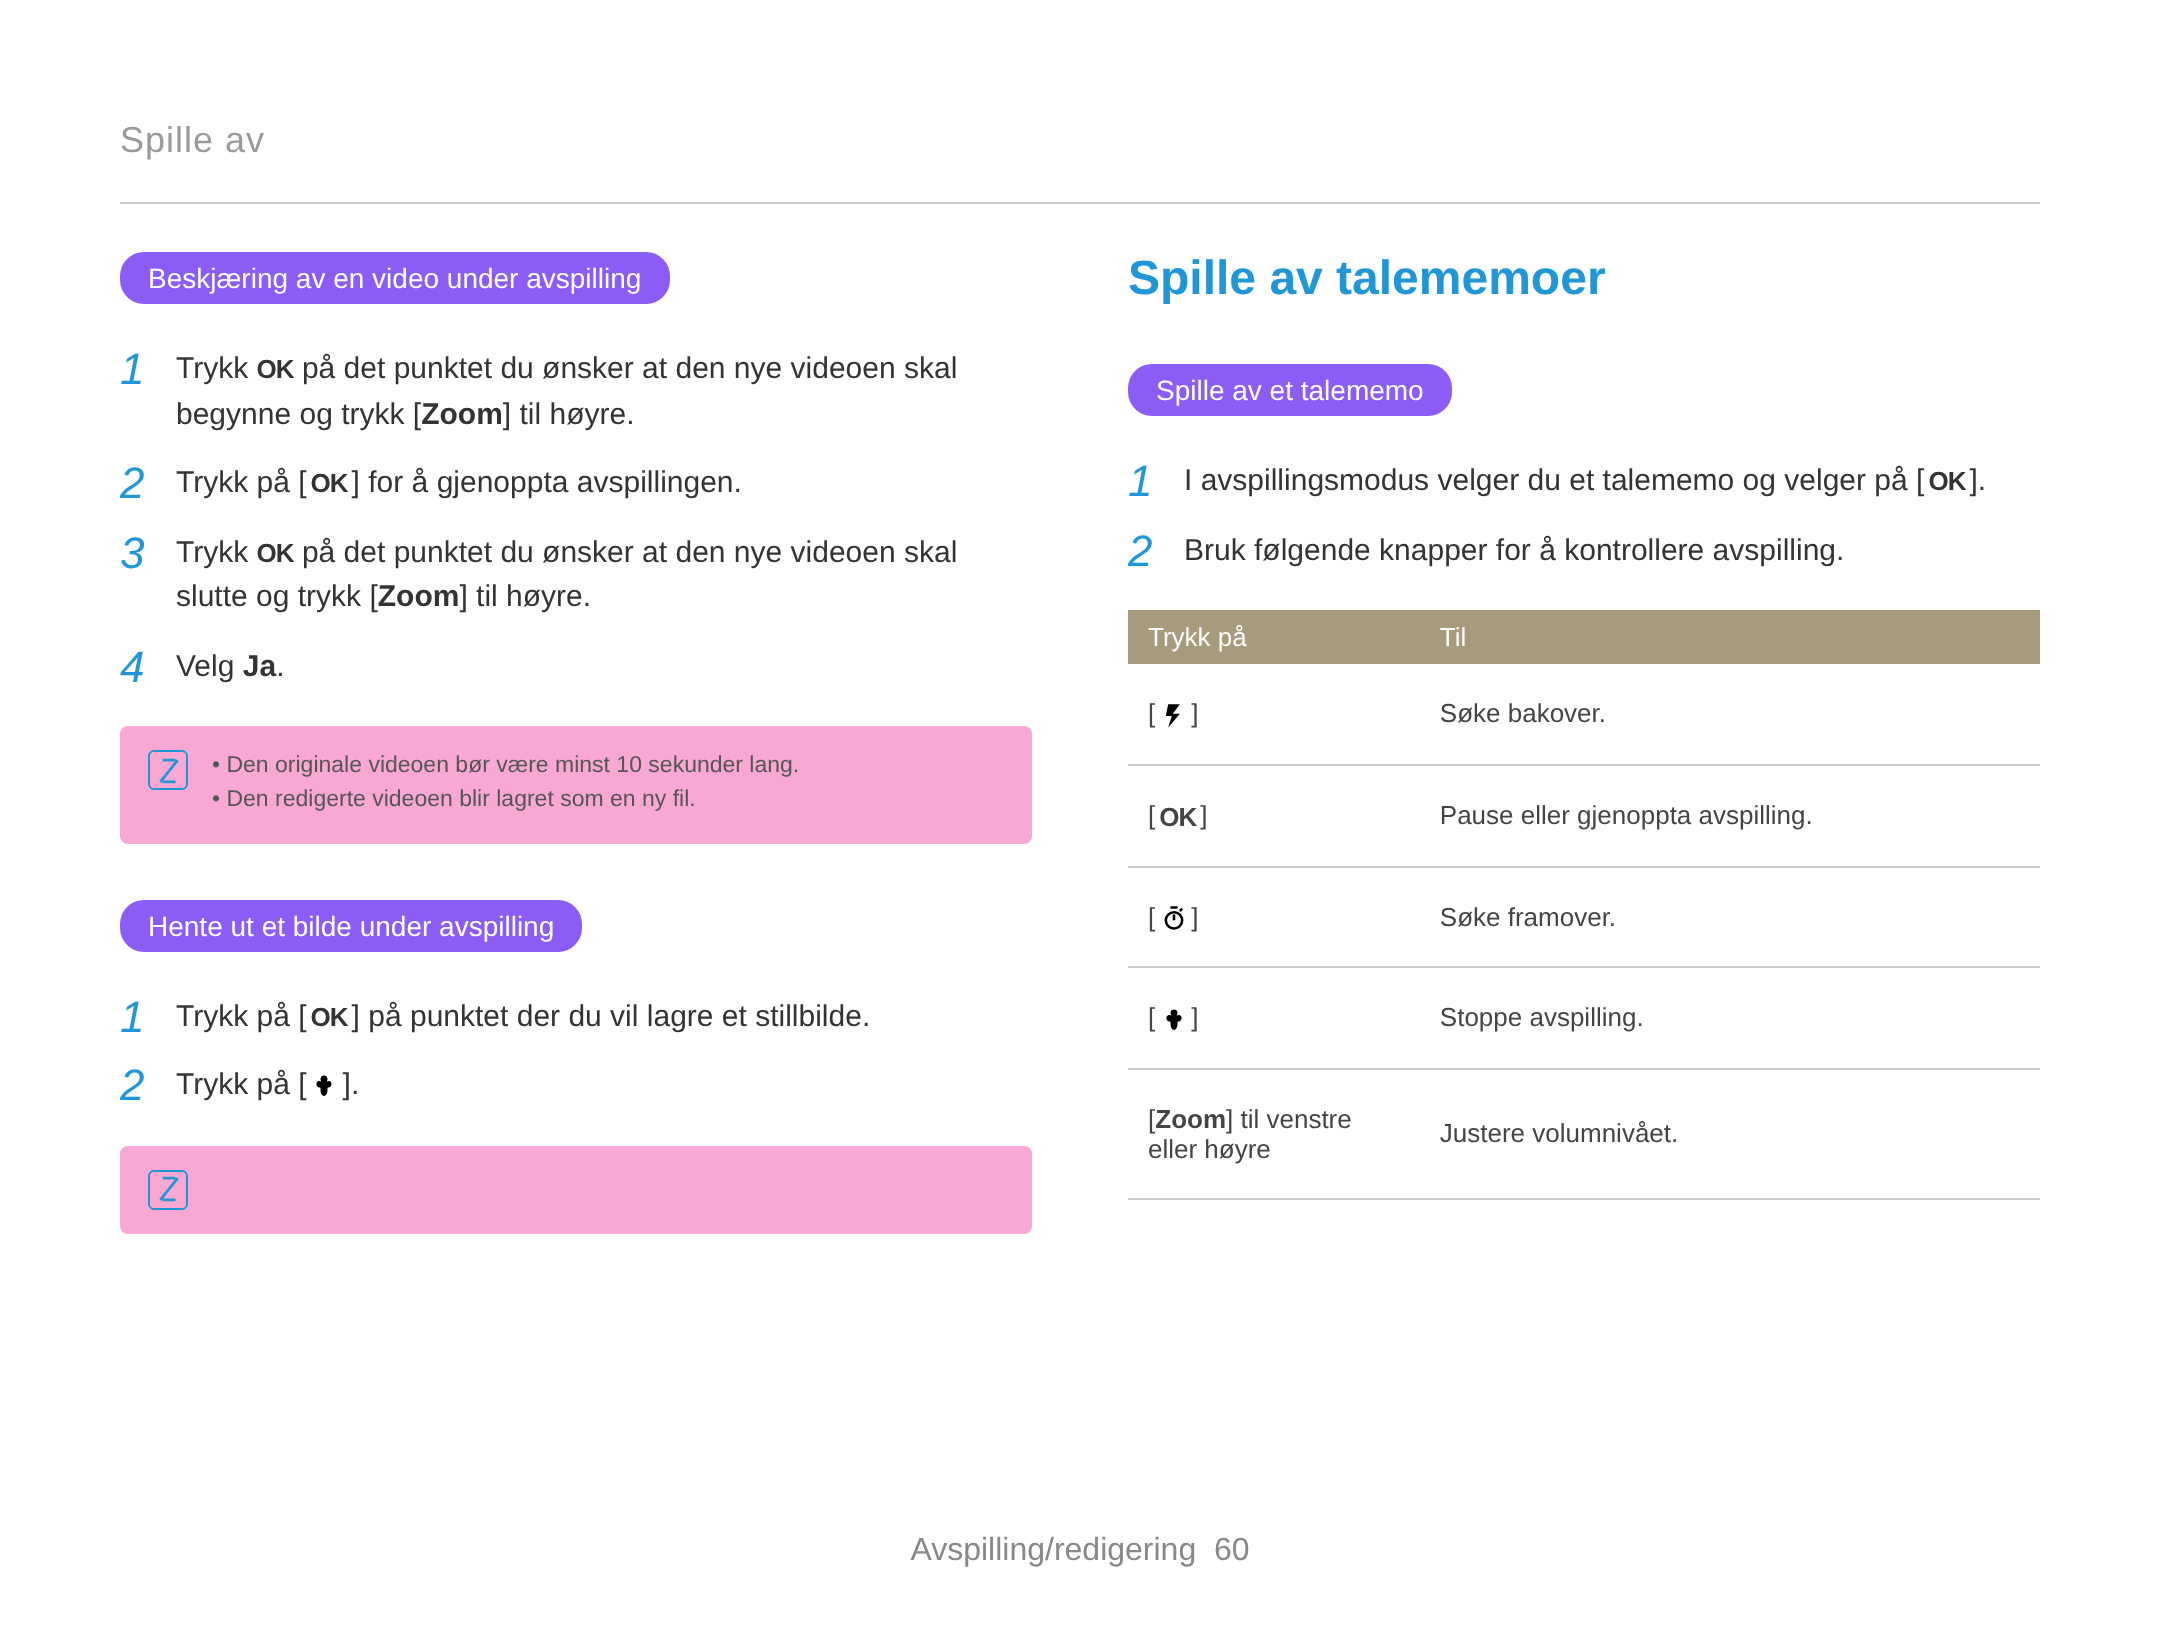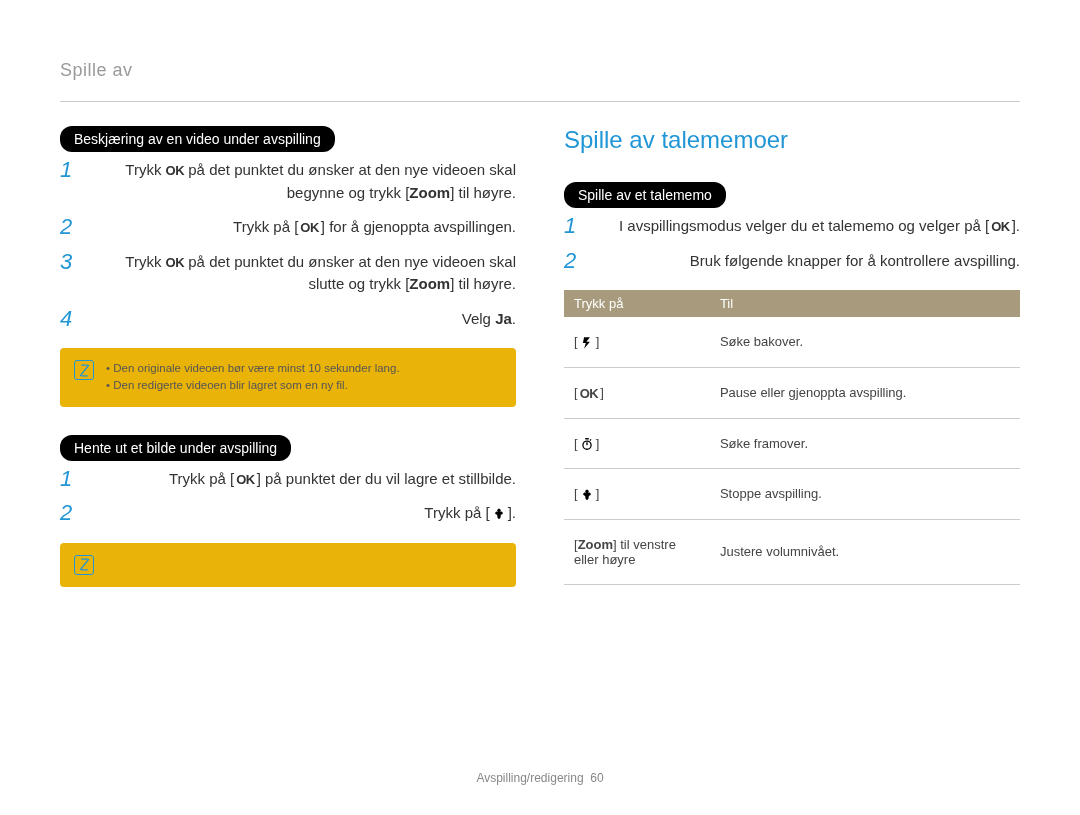--- a/index.html
+++ b/index.html
@@ -26,31 +26,31 @@
   .columns {
     display: flex;
     gap: 48px;
   }
   .col {
     flex: 1;
     min-width: 0;
   }
   .pill {
     display: inline-block;
-    background: #000000;
+    background: #8b5cf6;
     color: #fff;
     font-size: 14px;
     padding: 5px 14px;
     border-radius: 12px;
-    margin-bottom: 7px;
+    margin-bottom: 22px;
   }
   .section-title {
     color: #2196d6;
     font-size: 24px;
-    font-weight: 400;
+    font-weight: 700;
     margin-bottom: 28px;
   }
   ol.steps {
     list-style: none;
     counter-reset: step;
     margin-bottom: 18px;
   }
   ol.steps > li {
     counter-increment: step;
     display: flex;
@@ -63,31 +63,31 @@
   }
   ol.steps > li::before {
     content: counter(step);
     color: #2196d6;
     font-size: 22px;
     font-style: italic;
     font-weight: 400;
     min-width: 18px;
     line-height: 1;
   }
-  .step-body { flex: 1; text-align: right; }
+  .step-body { flex: 1; }
   .bold { font-weight: bold; }
   .ok-badge {
     display: inline-block;
     font-weight: bold;
     font-size: 13px;
     vertical-align: middle;
     letter-spacing: -0.5px;
   }
   .note-box {
-    background: #eab308;
+    background: #f9a8d4;
     border-radius: 4px;
     padding: 12px 14px;
     display: flex;
     gap: 12px;
     margin: 10px 0 28px 0;
   }
   .note-icon {
     width: 20px;
     height: 20px;
     border: 1.5px solid #2196d6;
@@ -124,21 +124,21 @@
     vertical-align: middle;
     color: #444;
   }
   table.ctrl td:first-child { width: 32%; }
   .footer {
     position: absolute;
     bottom: 30px;
     left: 0;
     width: 100%;
     text-align: center;
-    font-size: 12px;
+    font-size: 16px;
     color: #888;
   }
   .sym-flash, .sym-timer, .sym-macro {
     display: inline-block;
     width: 14px; height: 14px;
     vertical-align: middle;
   }
   .brkt::before { content: "["; margin-right: 2px; }
   .brkt::after { content: "]"; margin-left: 2px; }
 </style>

